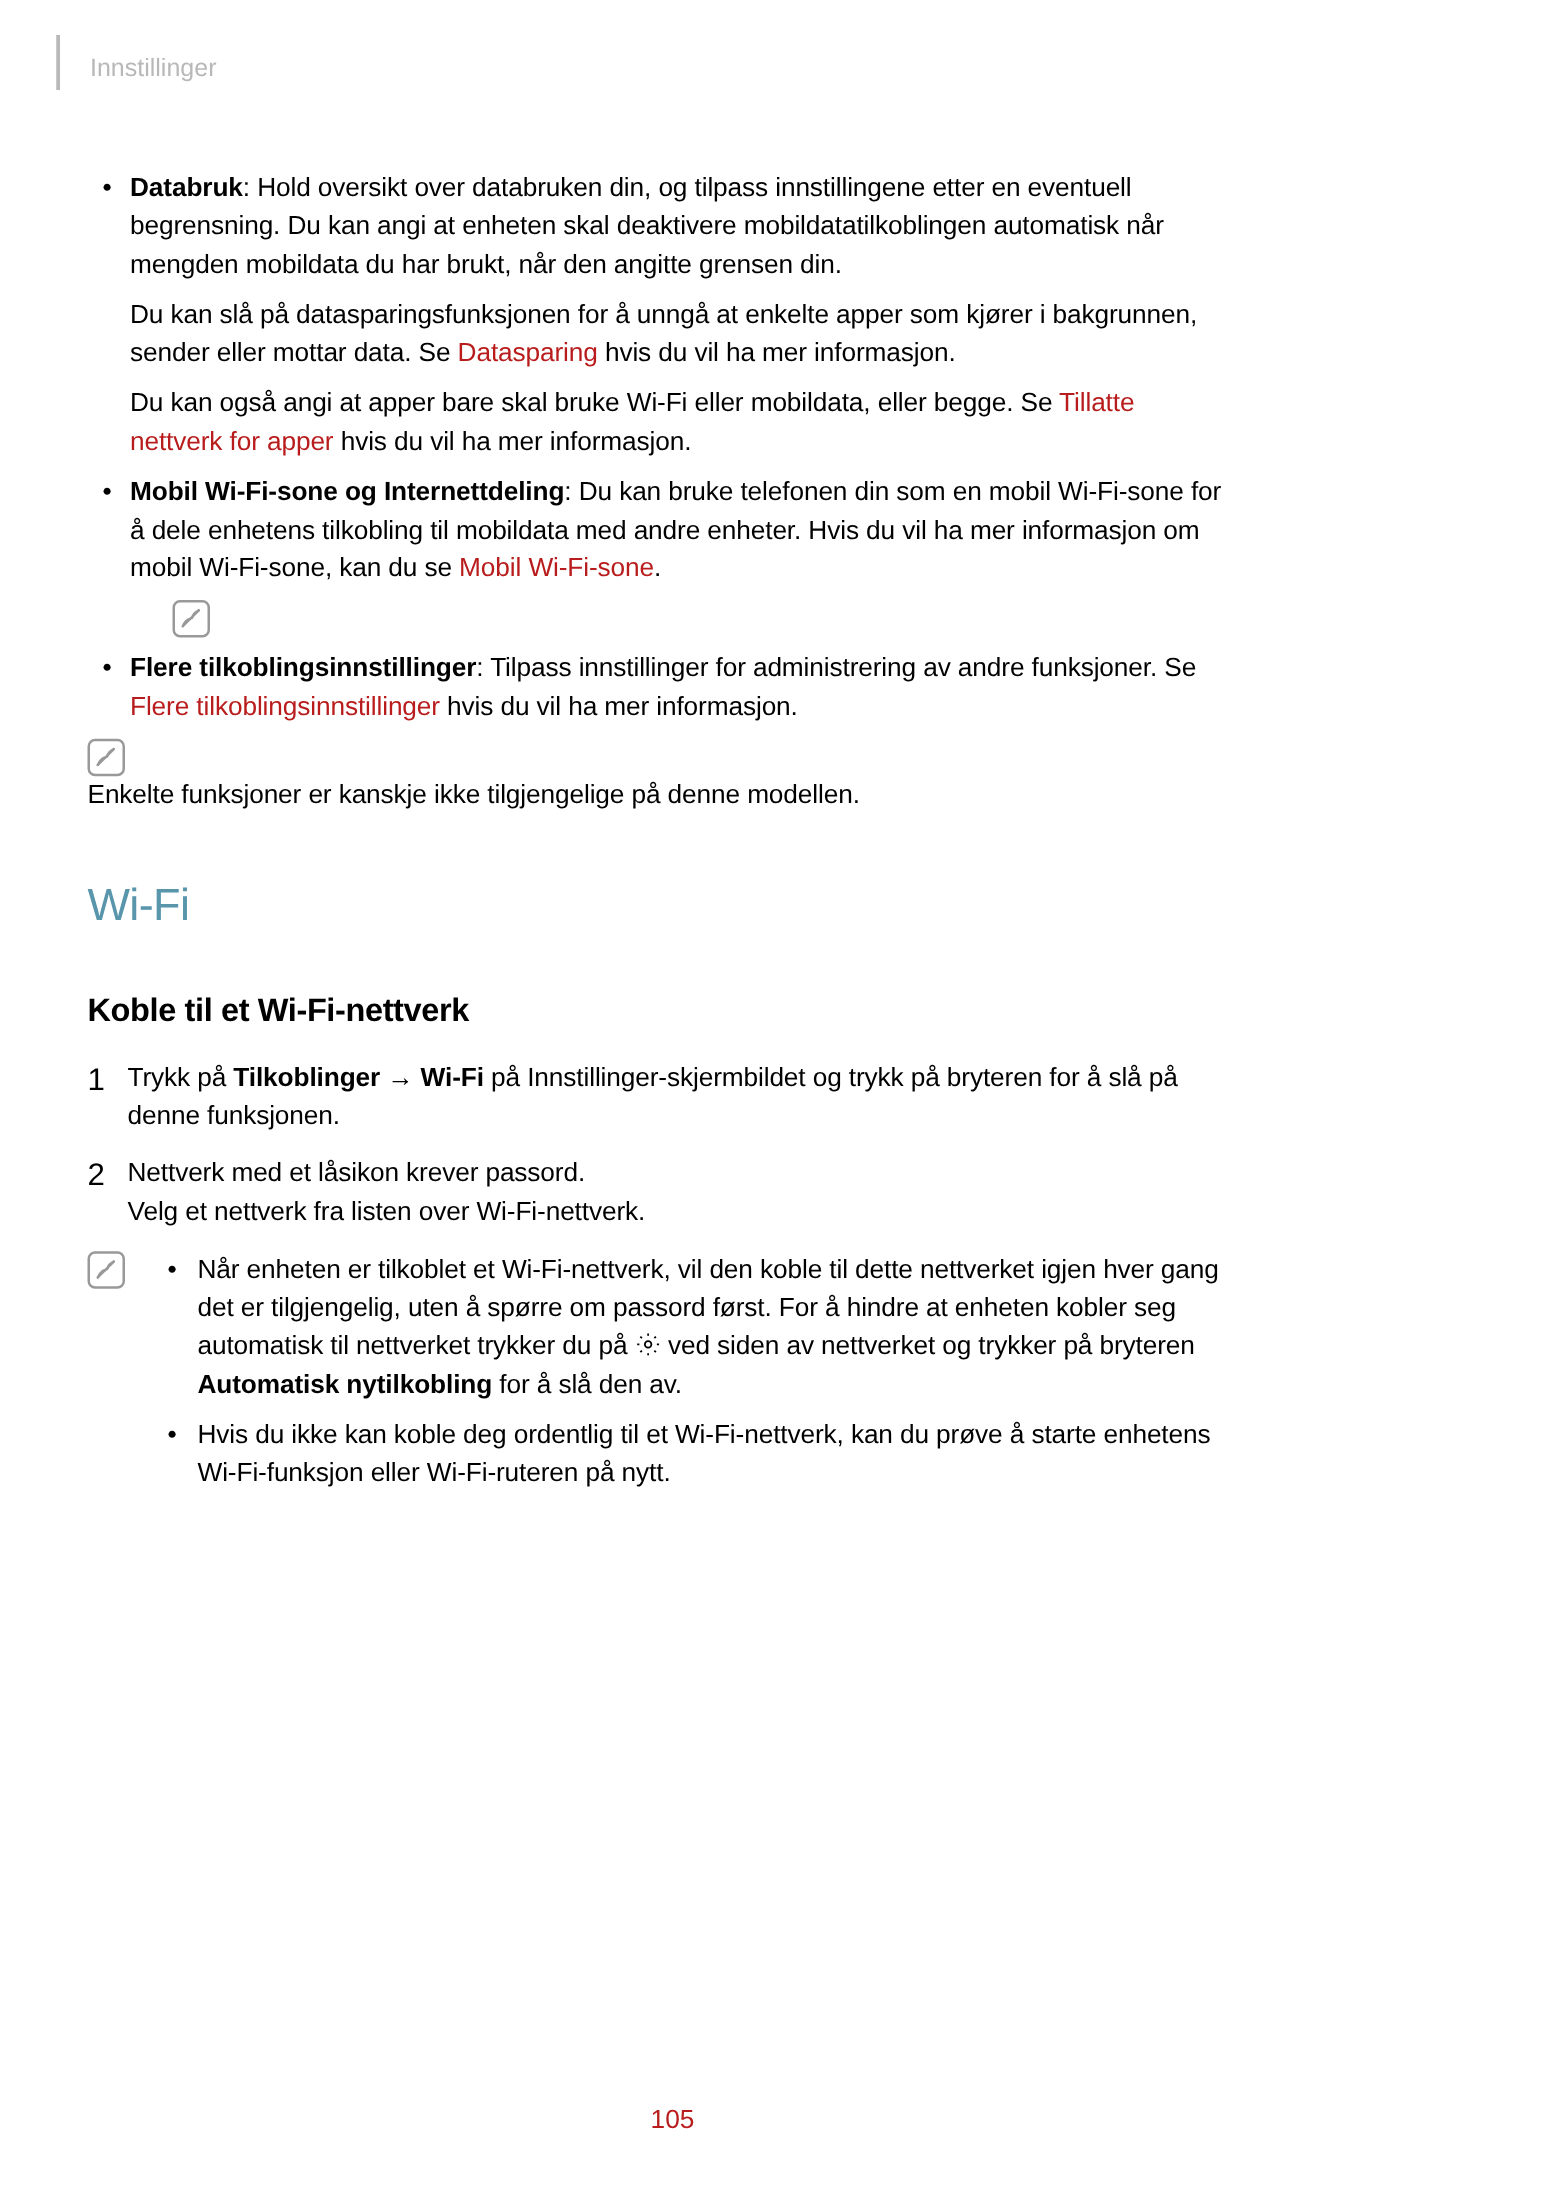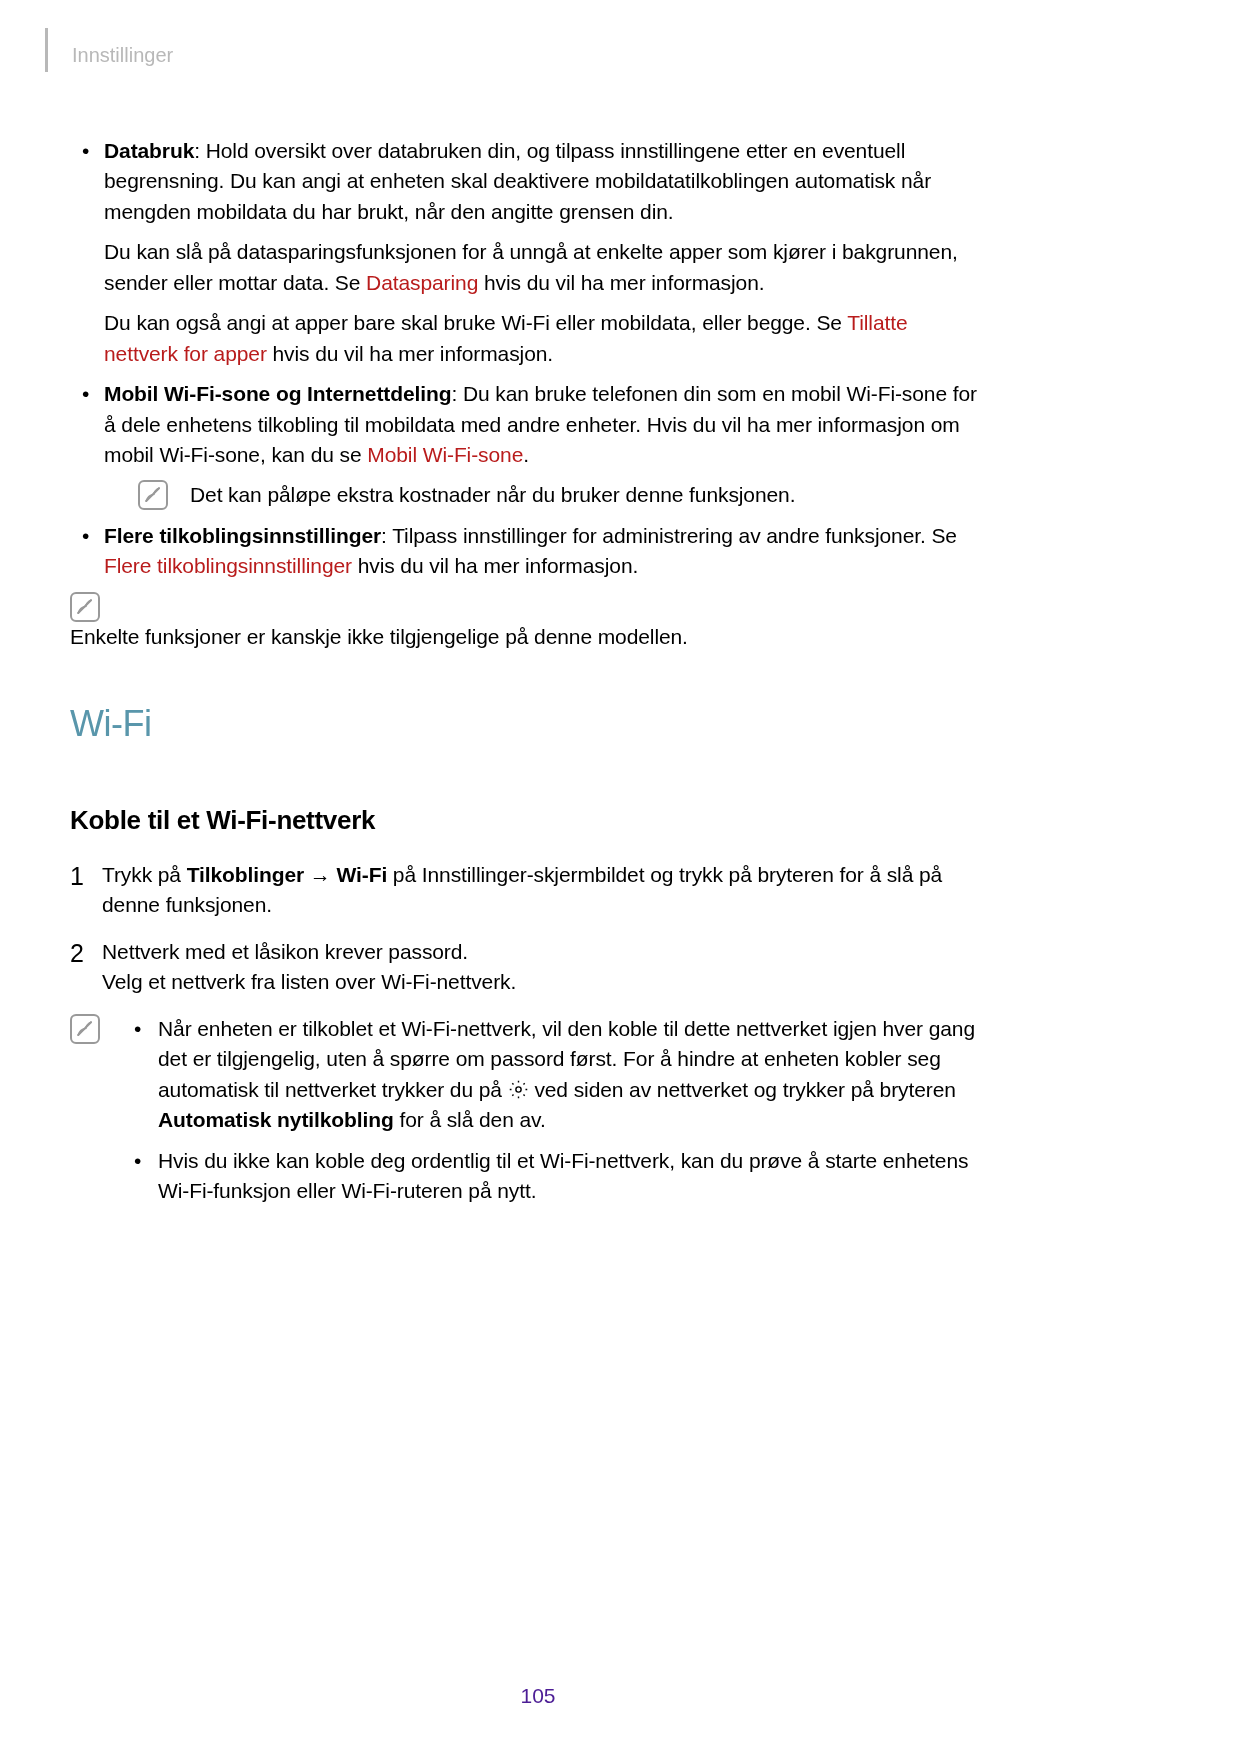--- a/index.html
+++ b/index.html
@@ -86,21 +86,21 @@
   h2.section {
     color: #5996ab;
     font-weight: 400;
     font-size: 36px;
     margin: 46px 0 14px 0;
     letter-spacing: -0.5px;
   }
   h3.subsection {
     font-weight: 700;
     font-size: 26px;
-    margin: 52px 0 20px 0;
+    margin: 40px 0 20px 0;
     letter-spacing: -0.3px;
   }
   ol.steps {
     list-style: none;
     padding: 0;
     margin: 0;
     counter-reset: step;
   }
   ol.steps > li {
     position: relative;
@@ -149,21 +149,21 @@
     vertical-align: -3px;
     width: 21px;
     height: 21px;
   }
   .page-number {
     position: absolute;
     left: 0;
     right: 0;
     bottom: 46px;
     text-align: center;
-    color: #4c1d95;
+    color: #b91c1c;
     font-size: 21px;
   }
 </style>
 </head>
 <body>
 
 <div class="page">
   <div class="header">
     <div class="header-bar"></div>
     <span>Innstillinger</span>
@@ -189,21 +189,20 @@
           <span class="bold">Mobil Wi-Fi-sone og Internettdeling</span><span>: Du kan bruke telefonen din som en mobil Wi-Fi-sone for å dele enhetens tilkobling til mobildata med andre enheter. Hvis du vil ha mer informasjon om mobil Wi-Fi-sone, kan du se </span><span class="link">Mobil Wi-Fi-sone</span><span>.</span>
         </div>
         <div class="note-row">
           <div class="note-icon">
             <svg width="18" height="18" viewBox="0 0 24 24" fill="none" stroke="#999" stroke-width="2.5" stroke-linecap="round">
               <path d="M3 20 L20 3"></path>
               <path d="M3 20 Q6 13 11 12"></path>
               <path d="M20 3 Q14 6 13 11"></path>
             </svg>
           </div>
-          <span>Det kan påløpe ekstra kostnader når du bruker denne funksjonen.</span>
         </div>
       </li>
 
       <li>
         <div class="para">
           <span class="bold">Flere tilkoblingsinnstillinger</span><span>: Tilpass innstillinger for administrering av andre funksjoner. Se </span><span class="link">Flere tilkoblingsinnstillinger</span><span> hvis du vil ha mer informasjon.</span>
         </div>
       </li>
     </ul>
 

